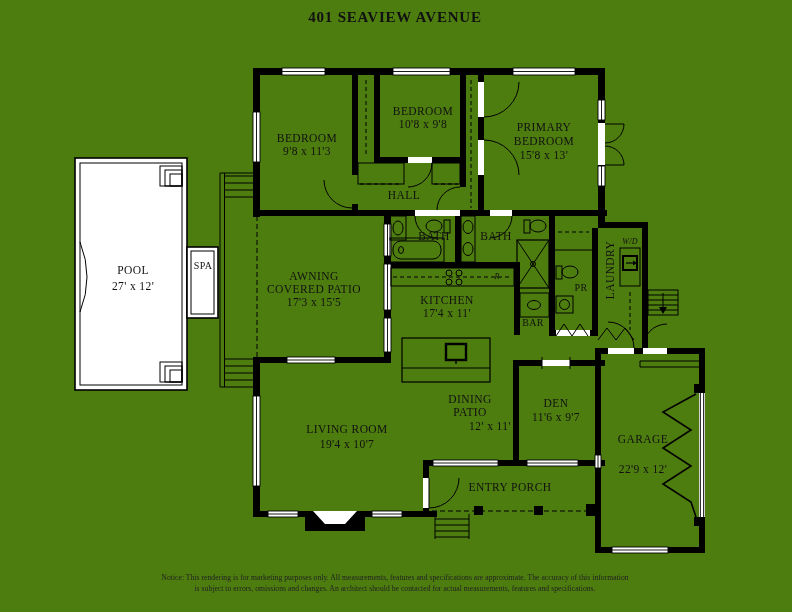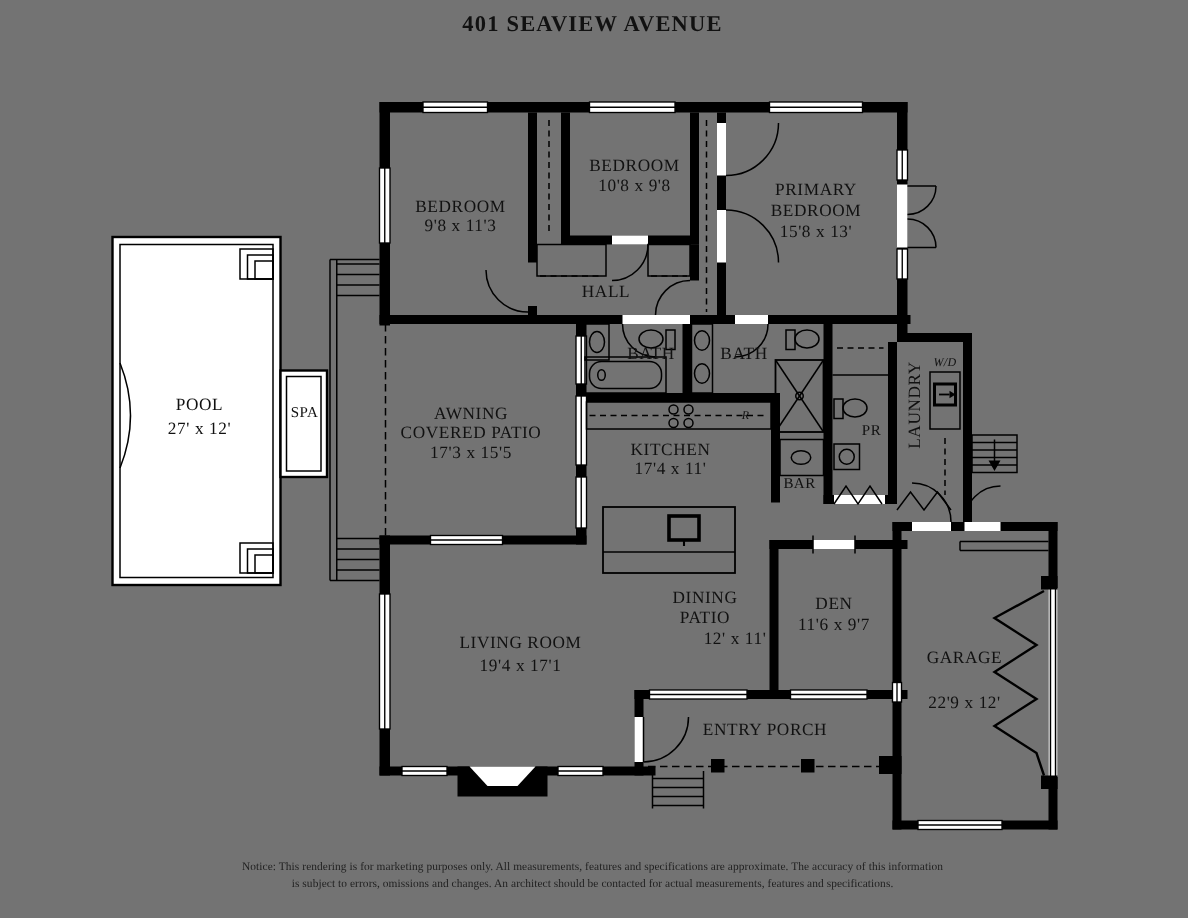--- a/index.html
+++ b/index.html
@@ -1,17 +1,17 @@
 <!DOCTYPE html>
 <html><head>
 <meta charset="utf-8">
 <style>
   html,body { margin:0; padding:0; background:#fff; }
   .canvas {
-    position:relative; width:792px; height:612px; background:#737373;
+    position:relative; width:792px; height:612px; background:#4d7c0f;
     font-family:"Liberation Serif","DejaVu Serif",serif; color:#111;
     overflow:hidden;
   }
   svg.plan { position:absolute; left:0; top:0; }
   .lbl {
     position:absolute; transform:translate(-50%,-50%);
     font-size:11.5px; letter-spacing:0.4px; white-space:nowrap; color:#111;
     line-height:1;
   }
   .lbl.title { font-size:15px; font-weight:bold; letter-spacing:0.8px; }
@@ -323,33 +323,33 @@
   <div class="lbl" style="left:447px;top:301px">KITCHEN</div>
   <div class="lbl" style="left:447px;top:314px">17'4 x 11'</div>
   <div class="lbl xs" style="left:497px;top:277px">R</div>
 
   <div class="lbl sm" style="left:533px;top:323px">BAR</div>
   <div class="lbl sm" style="left:581px;top:288px">PR</div>
   <div class="lbl vertical" style="left:611px;top:270px">LAUNDRY</div>
   <div class="lbl xs" style="left:630px;top:242px">W/D</div>
 
   <div class="lbl" style="left:347px;top:430px">LIVING ROOM</div>
-  <div class="lbl" style="left:347px;top:445px">19'4 x 17'1</div>
+  <div class="lbl" style="left:347px;top:445px">19'4 x 10'7</div>
 
   <div class="lbl" style="left:470px;top:400px">DINING</div>
   <div class="lbl" style="left:470px;top:413px">PATIO</div>
   <div class="lbl" style="left:490px;top:427px">12' x 11'</div>
 
   <div class="lbl" style="left:556px;top:404px">DEN</div>
   <div class="lbl" style="left:556px;top:418px">11'6 x 9'7</div>
 
   <div class="lbl" style="left:643px;top:440px">GARAGE</div>
   <div class="lbl" style="left:643px;top:470px">22'9 x 12'</div>
 
   <div class="lbl" style="left:510px;top:488px">ENTRY PORCH</div>
 
   <div class="lbl" style="left:133px;top:271px">POOL</div>
   <div class="lbl" style="left:133px;top:287px">27' x 12'</div>
-  <div class="lbl sm" style="left:203px;top:276px">SPA</div>
+  <div class="lbl sm" style="left:203px;top:266px">SPA</div>
 
   <div class="lbl notice" style="left:395px;top:578px">Notice: This rendering is for marketing purposes only. All measurements, features and specifications are approximate. The accuracy of this information</div>
   <div class="lbl notice" style="left:395px;top:589px">is subject to errors, omissions and changes. An architect should be contacted for actual measurements, features and specifications.</div>
 </div>
 
 </body></html>

